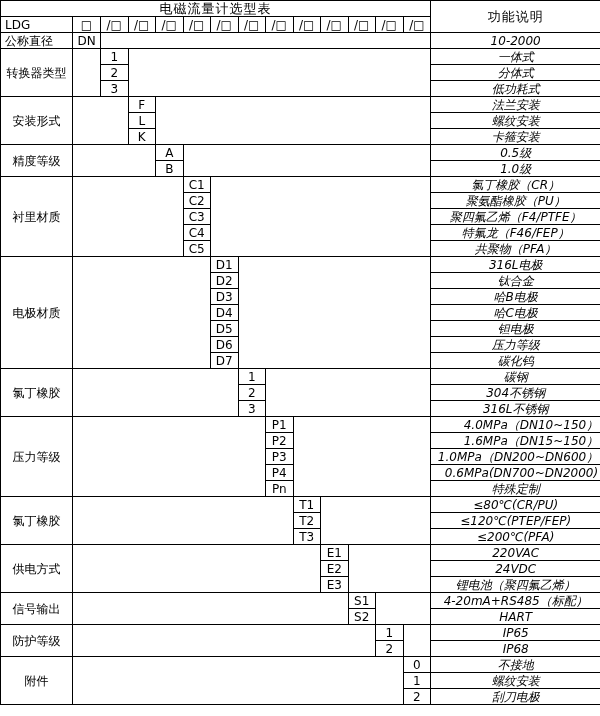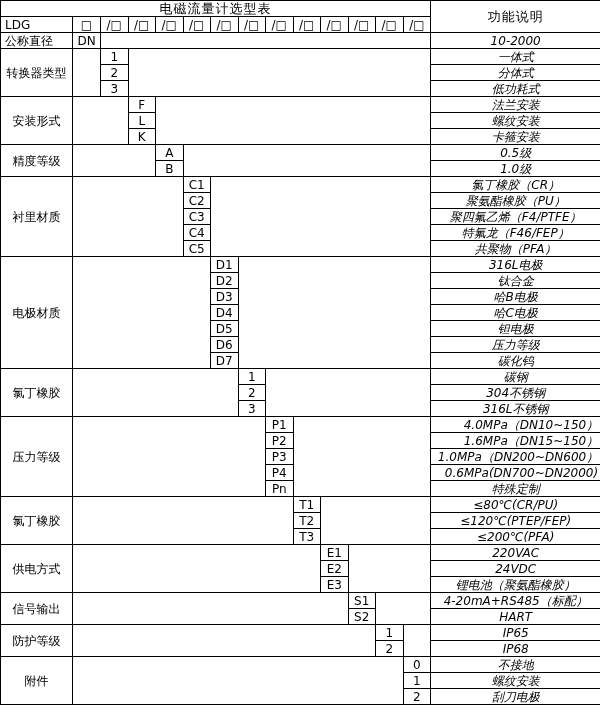--- a/index.html
+++ b/index.html
@@ -247,21 +247,21 @@
     <td class="code">E1</td>
     <td class="fill" rowspan="3" colspan="3"></td>
     <td class="desc">220VAC</td>
   </tr>
   <tr>
     <td class="code">E2</td>
     <td class="desc">24VDC</td>
   </tr>
   <tr>
     <td class="code">E3</td>
-    <td class="desc">锂电池（聚氨酯橡胶）</td>
+    <td class="desc">锂电池（聚四氟乙烯）</td>
   </tr>
 
   <tr>
     <td class="c0" rowspan="2">信号输出</td>
     <td class="fill" rowspan="2" colspan="10"></td>
     <td class="code">S1</td>
     <td class="fill" rowspan="2" colspan="2"></td>
     <td class="desc">4-20mA+RS485（标配）</td>
   </tr>
   <tr>

